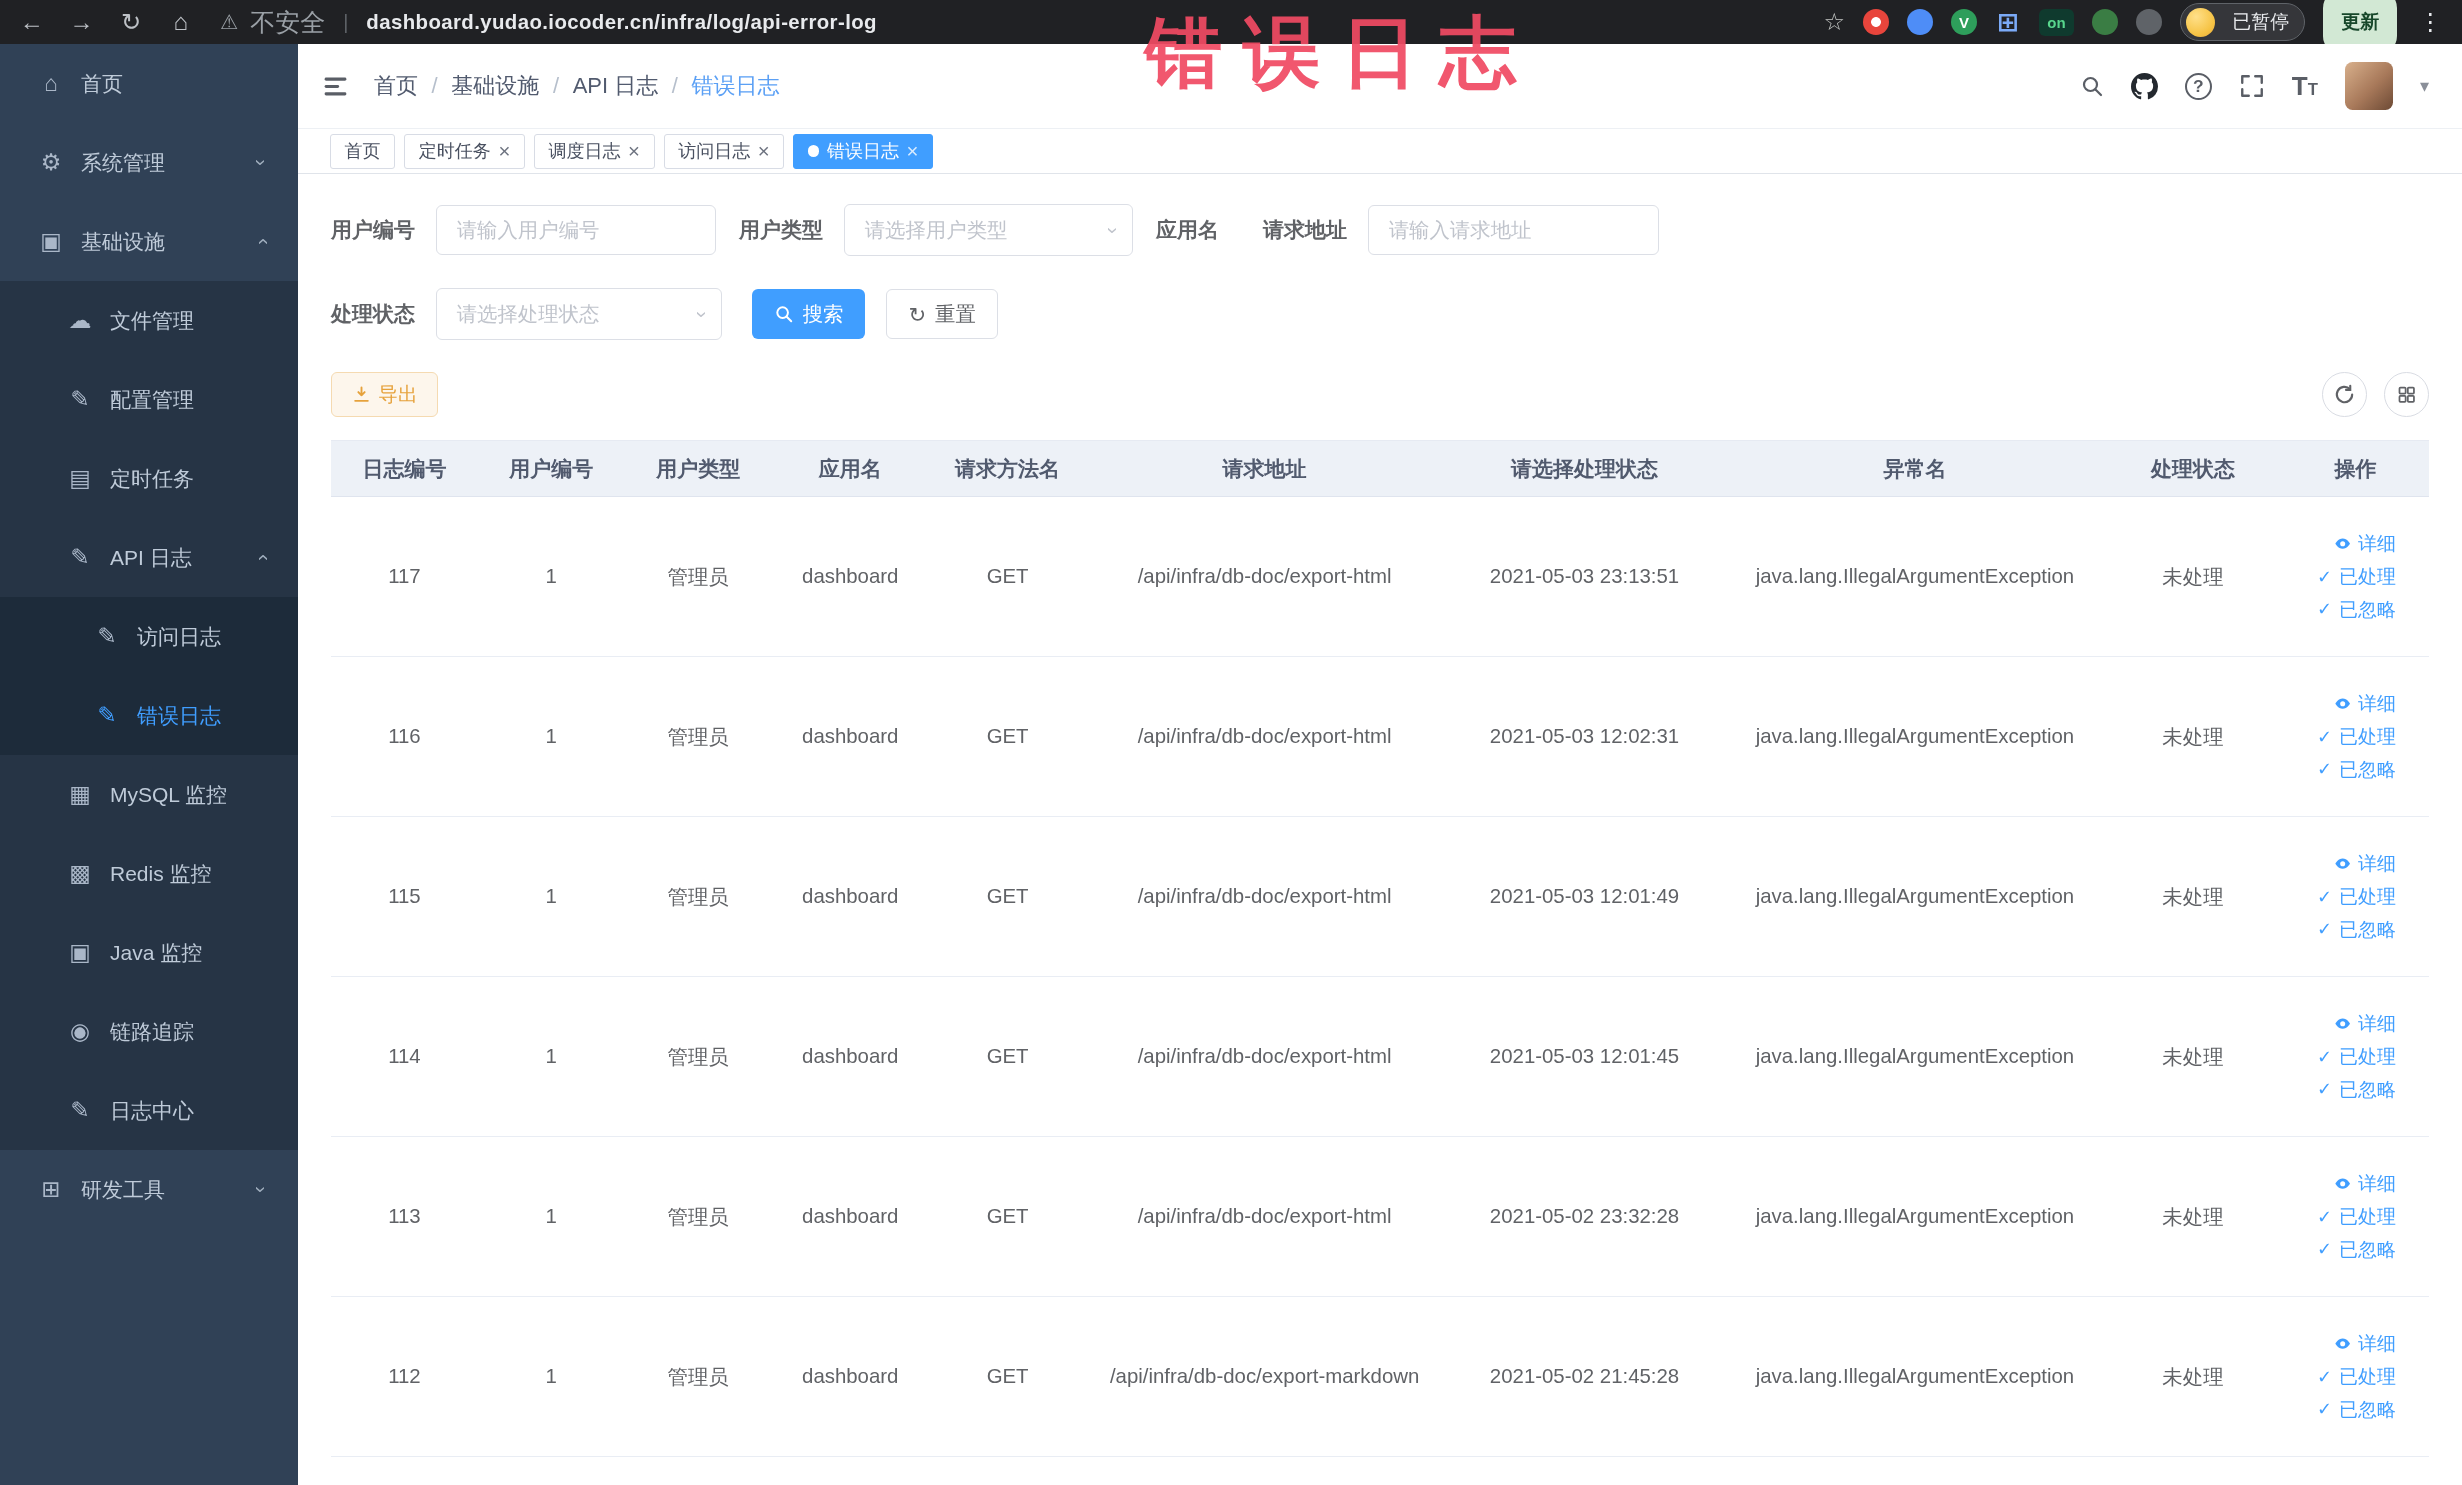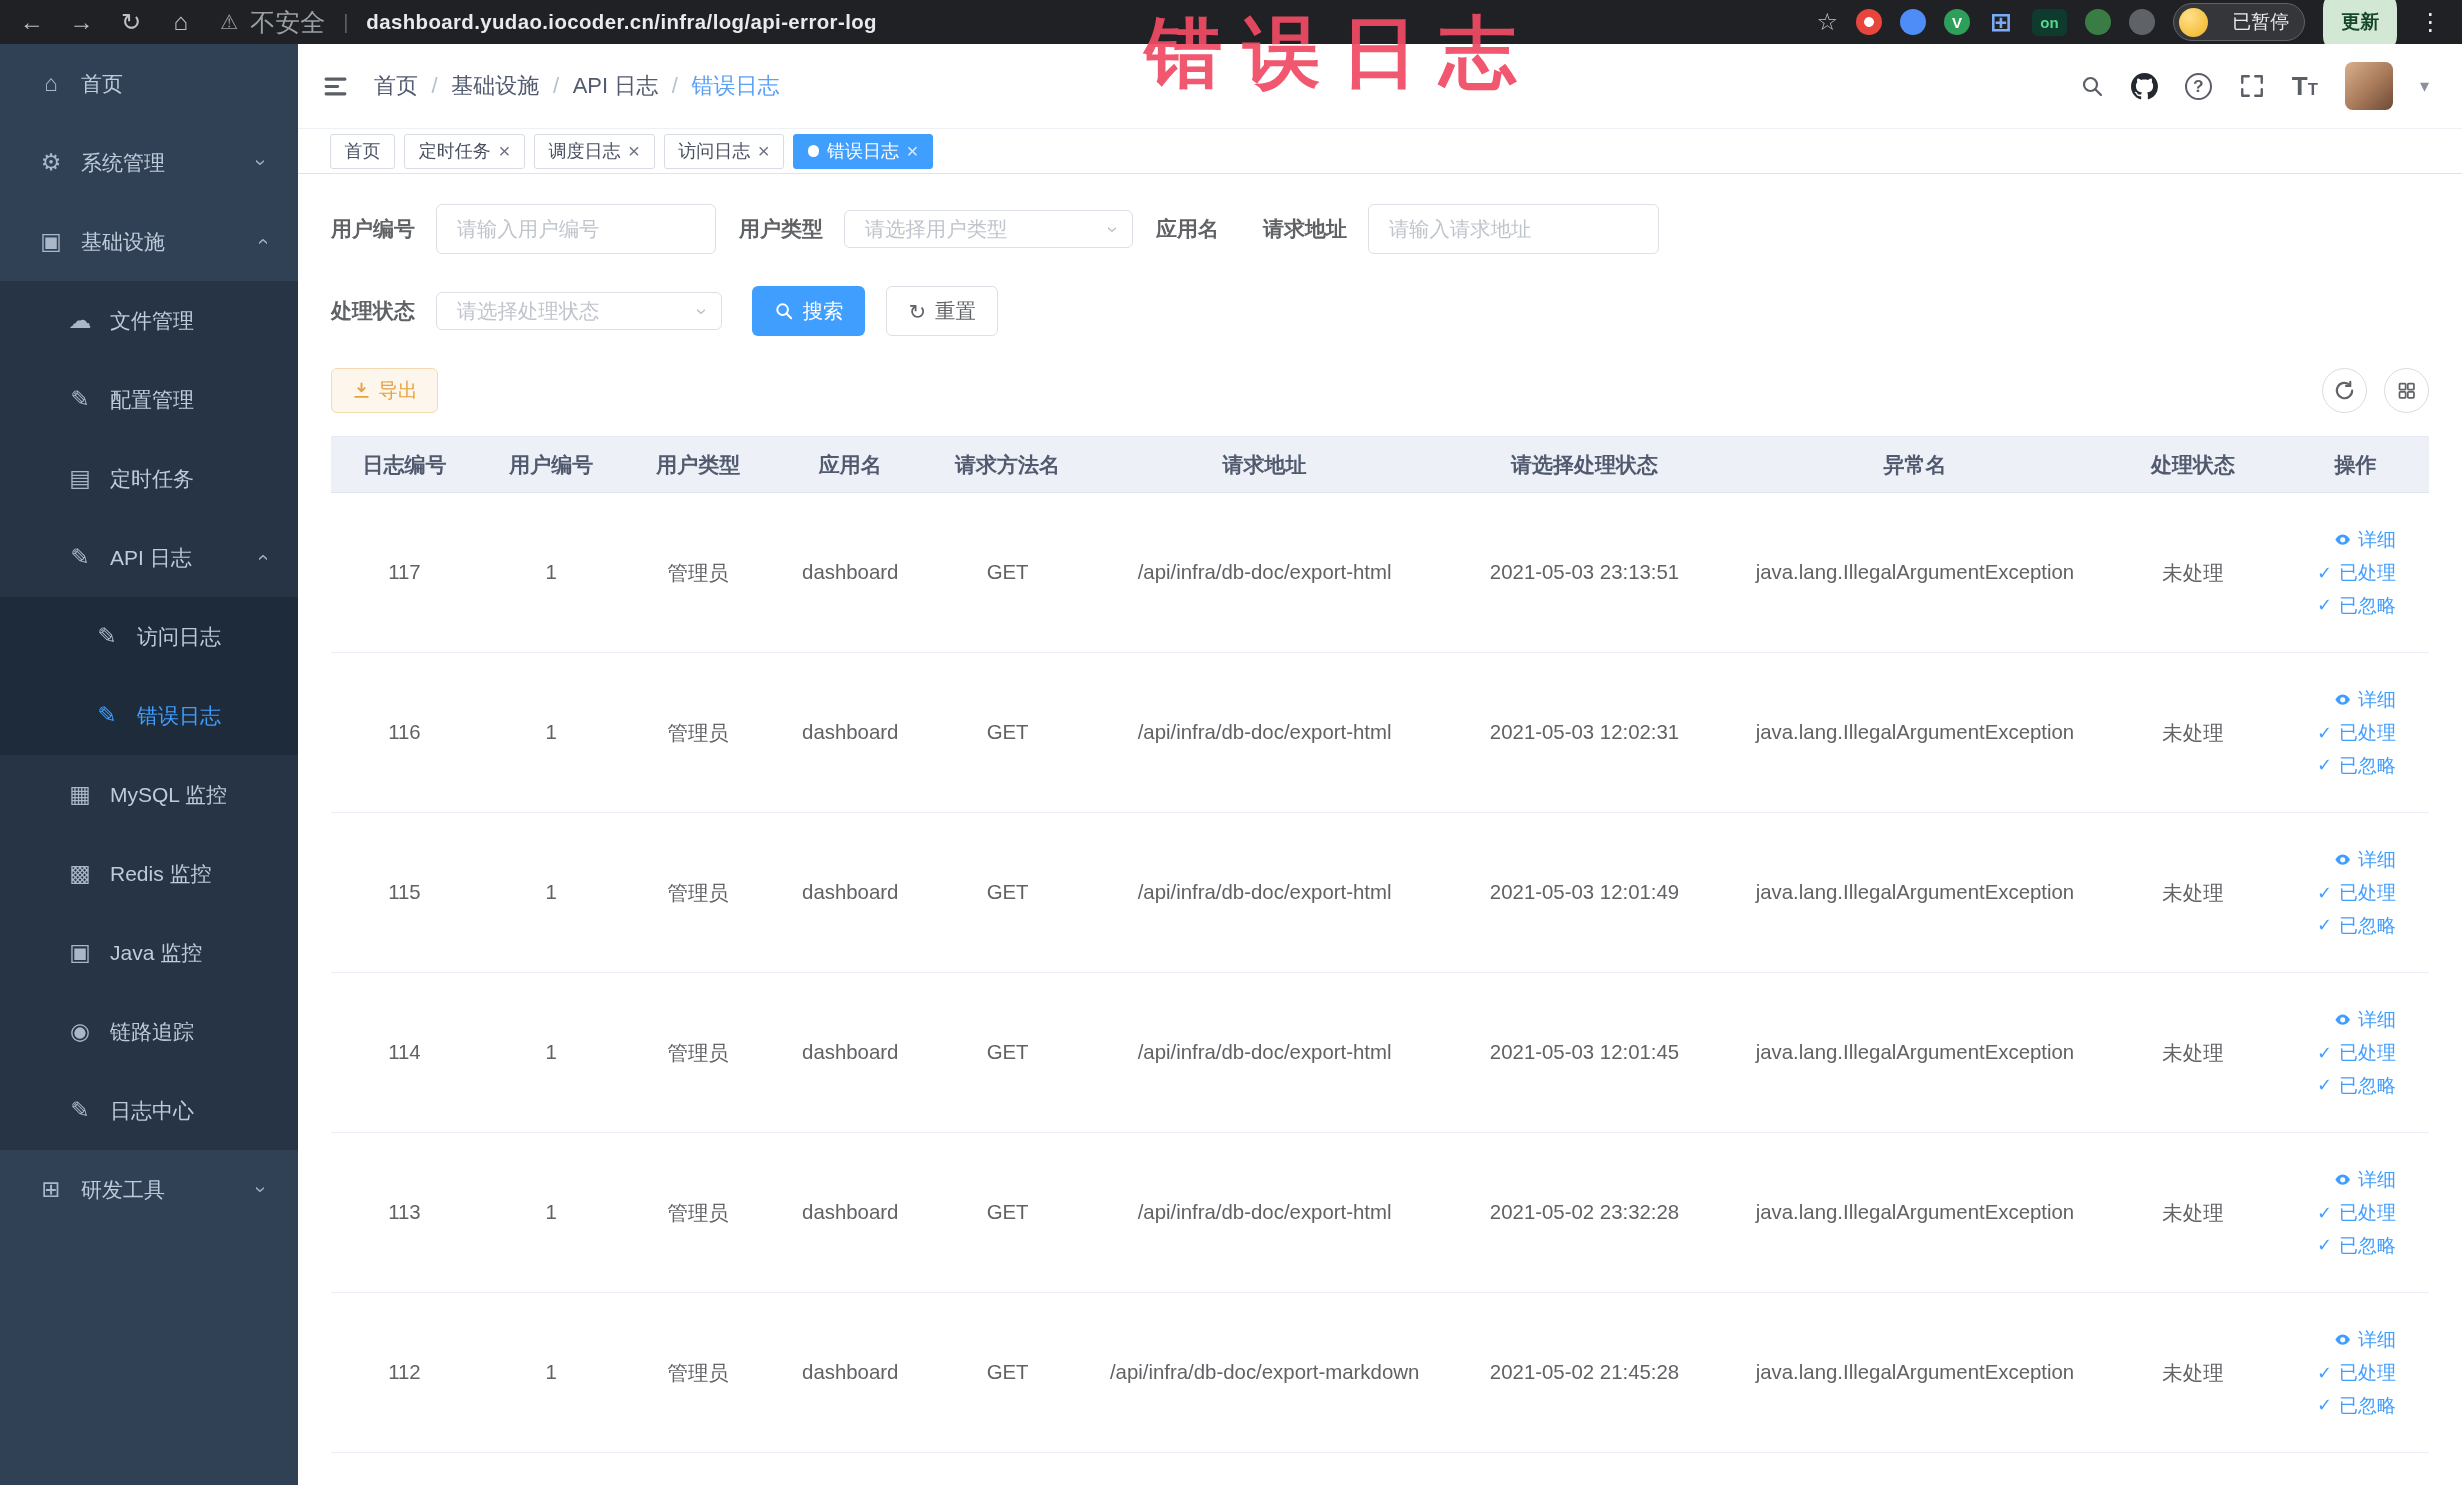--- a/index.html
+++ b/index.html
@@ -18,21 +18,21 @@
   .star { color:#c4c7c5; font-size:24px; cursor:pointer; }
   .ext { width:26px; height:26px; border-radius:50%; display:inline-flex; align-items:center; justify-content:center; font-size:15px; font-weight:700; color:#fff; cursor:pointer; }
   .ext-red   { background:radial-gradient(circle,#fff 0 4.5px,#e8453c 5.3px); }
   .ext-blue  { background:#4e8df7; }
   .ext-green { background:#2e9e5b; }
   .ext-green::after { content:"V"; font-size:15px; }
   .ext-grid  { background:transparent; color:#7baaf7; font-size:26px; }
   .ext-leaf  { background:#3a7d44; }
   .ext-dark  { background:#5f6368; }
   .ext-on { min-width:35px; height:27px; border-radius:6px; background:#0f3a2e; color:#58d68d; font-size:15px; font-weight:700; display:inline-flex; align-items:center; justify-content:center; cursor:pointer; }
-  .profile-chip { display:inline-flex; align-items:center; gap:24px; background:#35363a; border:1.5px solid #5f6368; border-radius:23px; padding:3.8px 15px 3.8px 5.3px; cursor:pointer;font-family:Liberation Mono, monospace; }
+  .profile-chip { display:inline-flex; align-items:center; gap:17px; background:#35363a; border:1.5px solid #5f6368; border-radius:23px; padding:3.8px 15px 3.8px 5.3px; cursor:pointer;font-family:Liberation Mono, monospace; }
   .profile-emoji { width:29px; height:29px; border-radius:50%; background:radial-gradient(circle at 35% 30%,#ffe08a,#f6c344 65%,#e8a93c); }
   .profile-chip-label { color:#e8eaed; font-size:19px; }
   .update-chip { background:#d2e8d4; color:#17472a; font-size:19px; font-weight:700; border-radius:18px; padding:19px 18px; cursor:pointer; }
   .dots { color:#e8eaed; font-size:24px; cursor:pointer; padding:0 3px; }
 
   
   .app { display:flex; height:1442px; }
   .sidebar { width:298px; flex-shrink:0; background:#304156; display:flex; flex-direction:column; }
   .logo-row { height:85px; display:flex; align-items:center; padding-left:24px; gap:16.7px; cursor:pointer; }
   .logo-img { width:51px; height:51px; border-radius:7.6px; background:#fff; display:flex; align-items:center; justify-content:center; overflow:hidden; }
@@ -72,21 +72,21 @@
   .tab-dot { width:11.4px; height:11.4px; border-radius:50%; background:#fff; }
   .tab-close { font-size:20.4px; line-height:1; opacity:.8; cursor:pointer; }
 
   
   .content { flex:1; background:#fff; padding:30px 33px 0; overflow:hidden; }
   .filter-row { display:flex; align-items:center; margin-bottom:32px; }
   .fgroup { display:flex; align-items:center; margin-right:23px; }
   .flabel { font-size:21px; font-weight:700; color:#606266; margin-right:21px; white-space:nowrap; }
   .finput { height:50px; width:280px; border:1.5px solid #dcdfe6; border-radius:6px; padding:0 19.7px; font-size:20.4px; color:#606266; outline:none; font-family:inherit; }
   .finput::placeholder { color:#c0c4cc; }
-  .fselect { position:relative; width:289px; height:38px; border:1.5px solid #dcdfe6; border-radius:6px; display:flex; align-items:center; padding:0 44px 0 19.7px; cursor:pointer; background:#fff; }
+  .fselect { position:relative; width:289px; height:52px; border:1.5px solid #dcdfe6; border-radius:6px; display:flex; align-items:center; padding:0 44px 0 19.7px; cursor:pointer; background:#fff; }
   .fselect .ph { color:#c0c4cc; font-size:20.4px; white-space:nowrap; }
   .fselect .chev { position:absolute; right:15px; color:#c0c4cc; font-size:19.7px; transform:rotate(90deg); }
   .frange { width:359px; height:50px; border:1.5px solid #dcdfe6; border-radius:6px; display:flex; align-items:center; padding:0 15px; color:#c0c4cc; font-size:20.4px; cursor:pointer; background:#fff; }
   .frange .cal { display:inline-flex; margin-right:6px; color:#c0c4cc; }
   .frange .rph { flex:1; text-align:center; white-space:nowrap; }
   .frange .rsep { padding:0 4.5px; }
   .btn { height:50px; border-radius:6px; font-size:20.4px; display:inline-flex; align-items:center; gap:9px; padding:0 21px; cursor:pointer; border:1.5px solid transparent; font-family:inherit; }
   .btn-primary { background:#409eff; color:#fff; margin-left:30px; }
   .btn-plain { background:#fff; border-color:#dcdfe6; color:#606266; margin-left:21px; }
 

